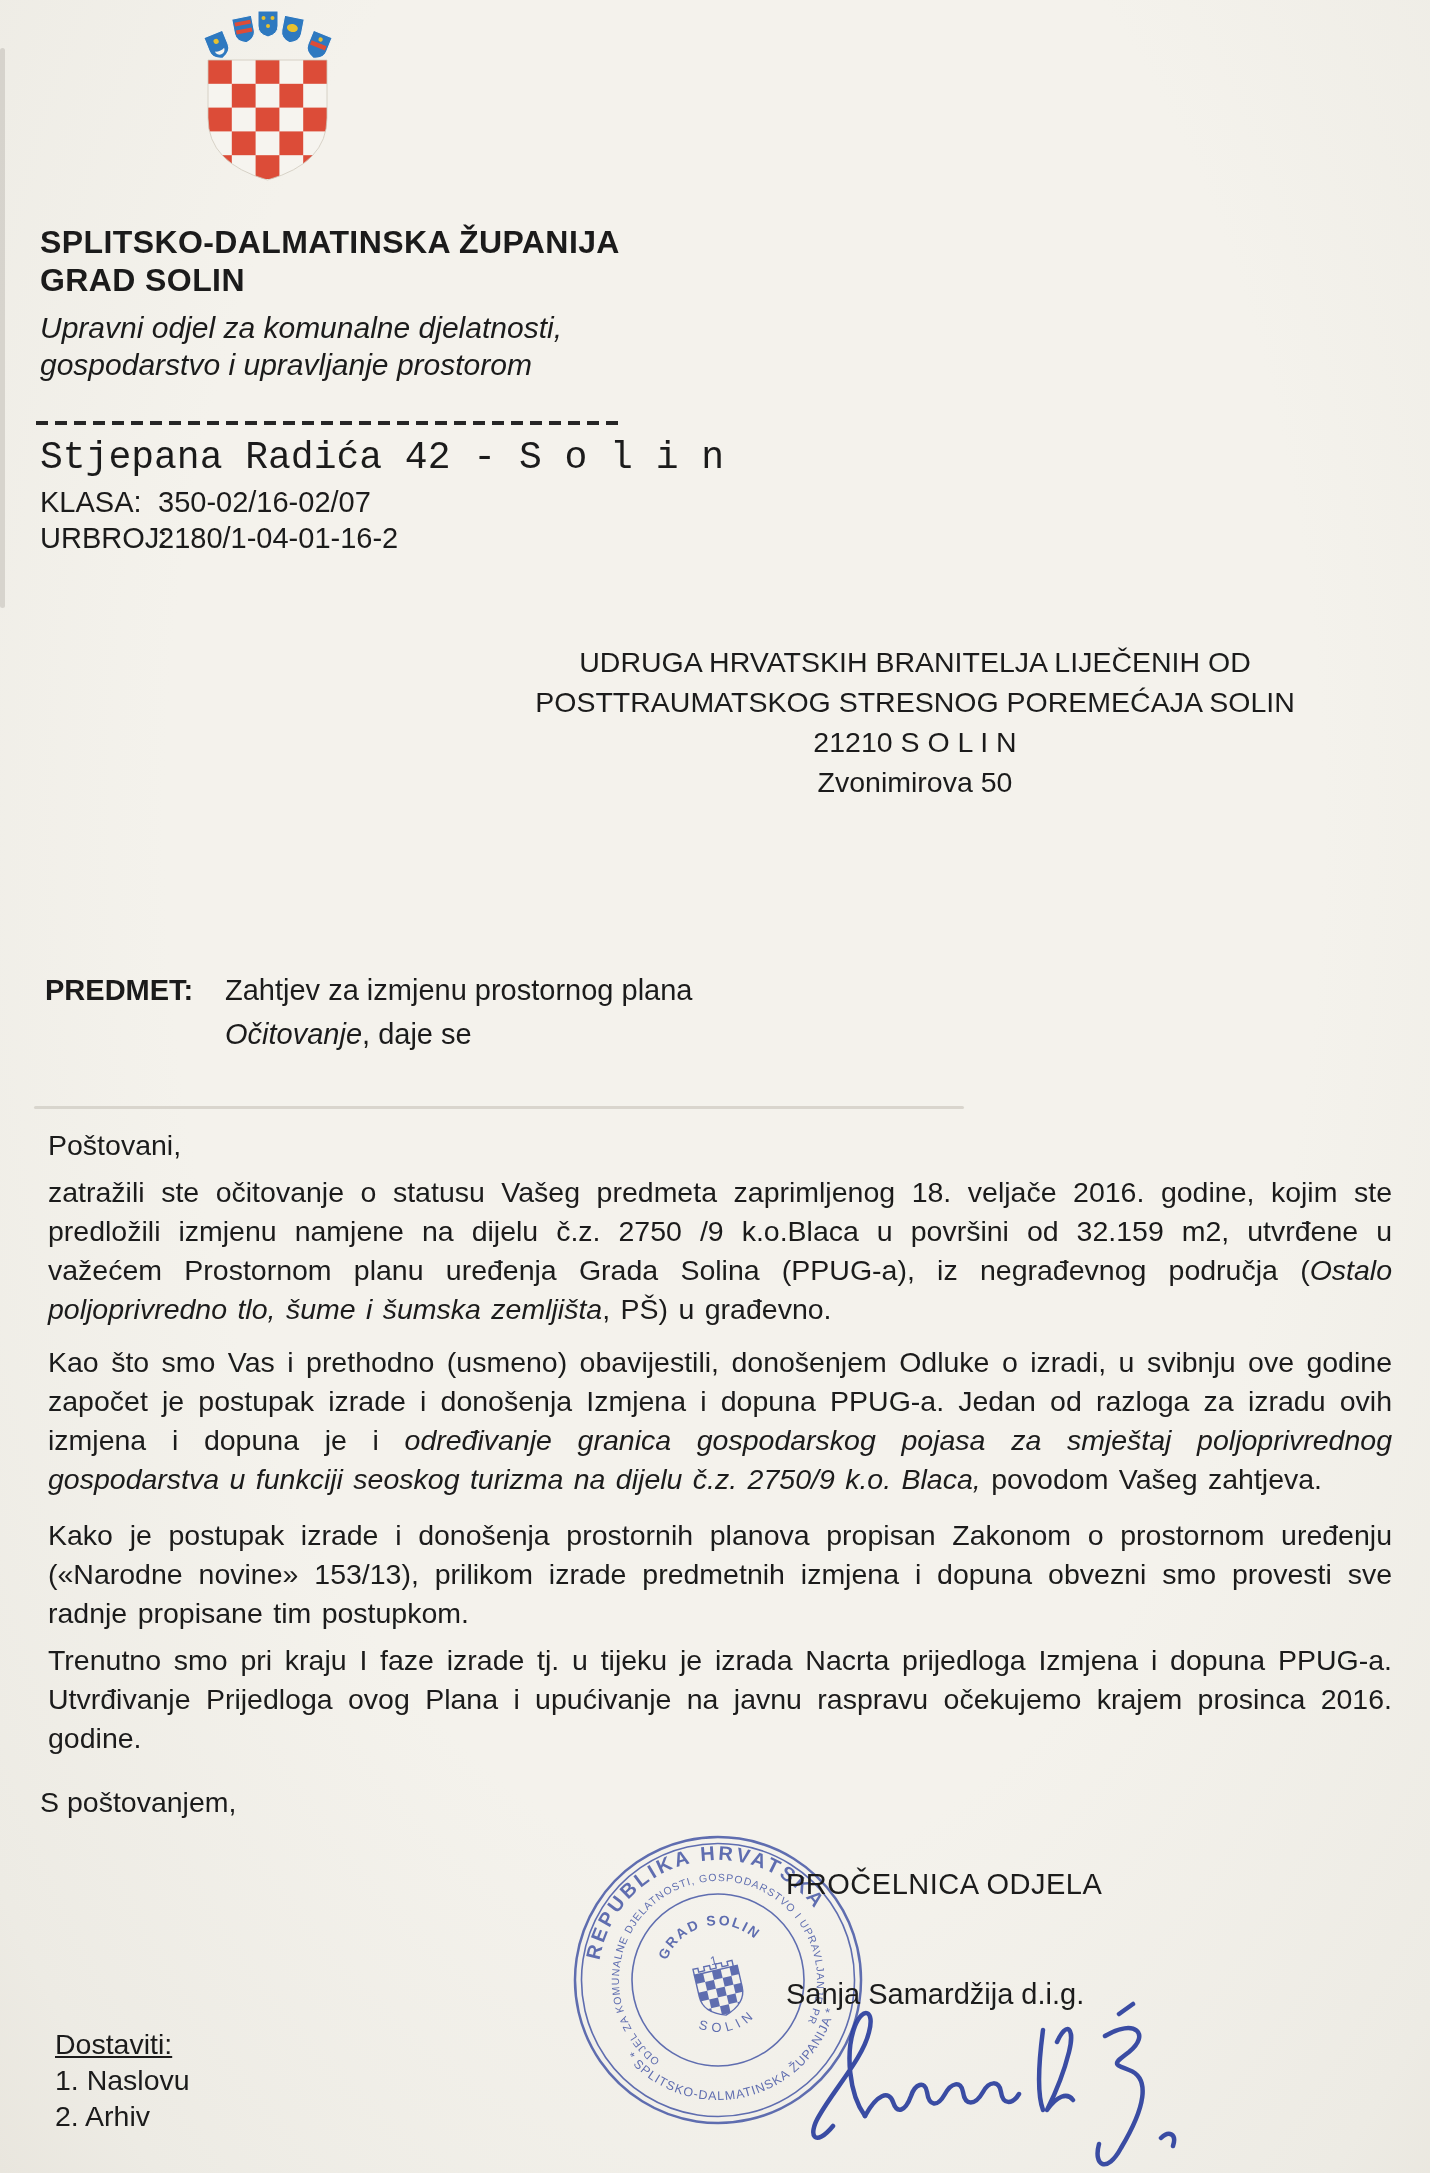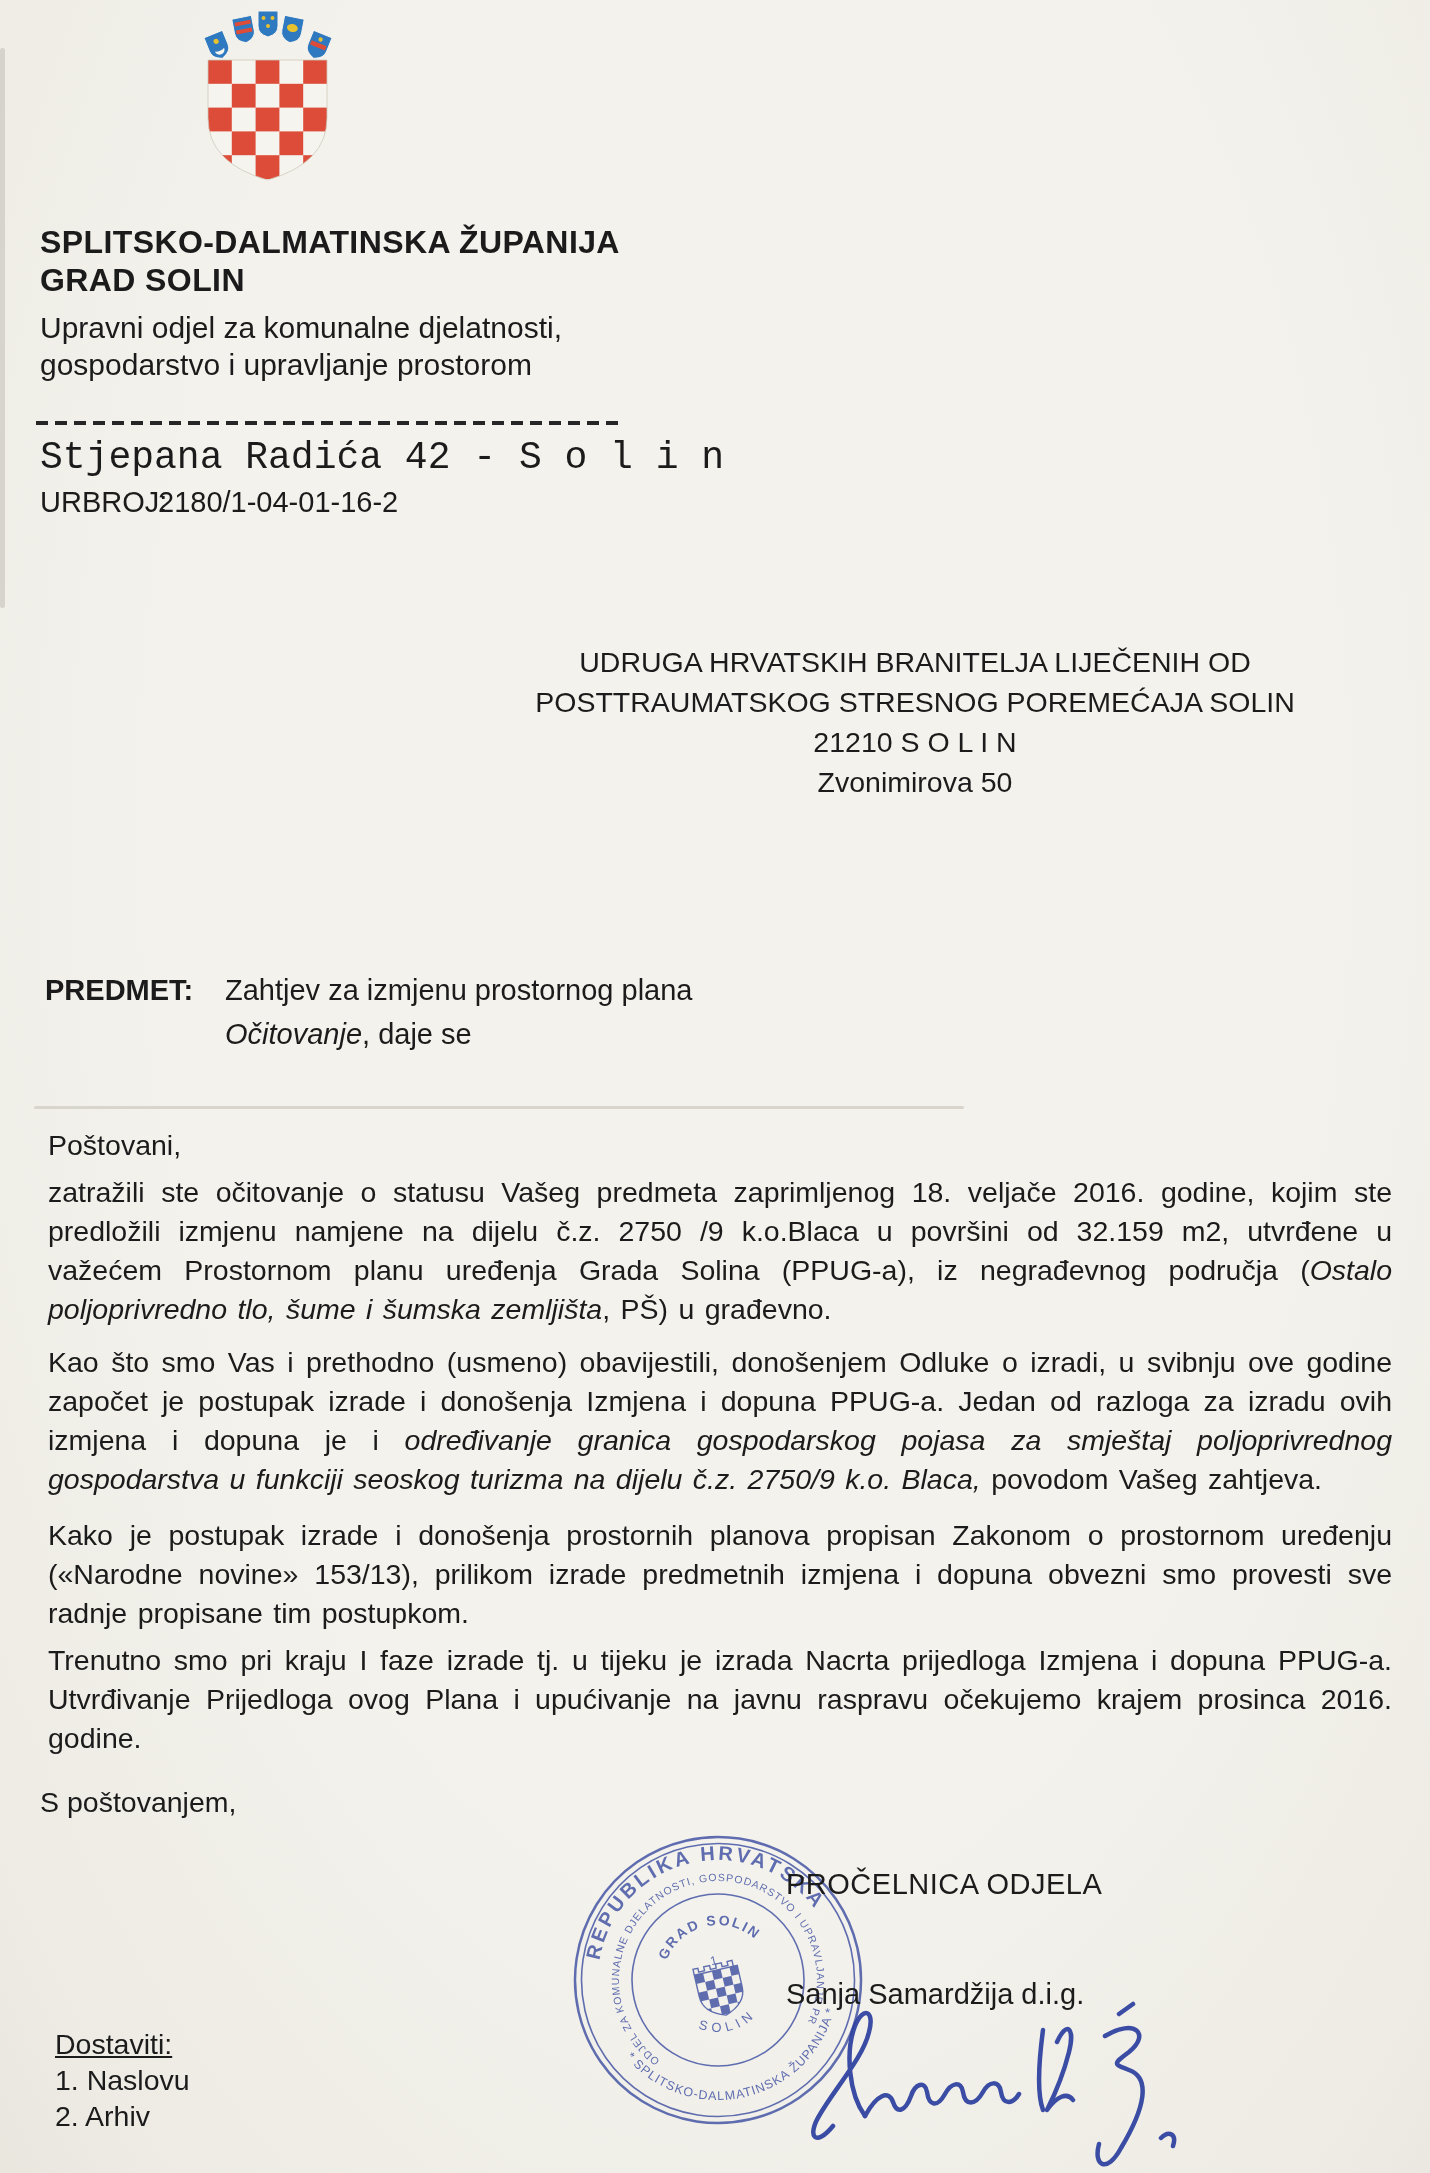--- a/index.html
+++ b/index.html
@@ -13,21 +13,21 @@
   .it{font-style:italic;}
 
   
   .edge-sliver{left:0;top:48px;width:5px;height:560px;background:#b7b4ad;opacity:.45;border-radius:3px;}
   .streak{left:34px;top:1106px;width:930px;height:3px;background:#d3d0c8;opacity:.85;border-radius:2px;}
 
   
   .coa{left:200px;top:8px;width:135px;height:190px;}
   .org-block{left:40px;top:224px;line-height:1.18;}
   .org-line{font-size:32px;font-weight:bold;letter-spacing:.4px;}
-  .dept-line{font-size:30px;margin-top:2px;}
+  .dept-line{font-size:30px;margin-top:2px;font-style:italic;}
   .dept-first{margin-top:10px;}
   .divider{left:36px;top:421px;width:588px;height:4px;
     background:repeating-linear-gradient(90deg,#262626 0 12px,transparent 12px 19px);}
   .office-address{left:40px;top:436px;font-size:38px;font-family:Liberation Mono, monospace;}
 
   
   .meta{left:40px;top:484px;font-size:29px;line-height:36px;}
   .meta-label{display:inline-block;width:118px;}
   .meta-value{display:inline-block;}
 
@@ -111,20 +111,23 @@
   <div class="abs org-block">
     <div class="org-line">SPLITSKO-DALMATINSKA ŽUPANIJA</div>
     <div class="org-line">GRAD SOLIN</div>
     <div class="dept-line dept-first">Upravni odjel za komunalne djelatnosti,</div>
     <div class="dept-line">gospodarstvo  i upravljanje prostorom</div>
   </div>
   <div class="abs divider"></div>
   <div class="abs office-address">Stjepana Radića 42 - S o l i n</div>
 
   <div class="abs meta">
+    <div>
+      <span class="meta-label">KLASA:</span><span class="meta-value">350-02/16-02/07</span>
+    </div>
     <div>
       <span class="meta-label">URBROJ:</span><span class="meta-value">2180/1-04-01-16-2</span>
     </div>
   </div>
 
   <div class="abs recipient">
     <div class="r-bold">UDRUGA HRVATSKIH BRANITELJA LIJEČENIH OD</div>
     <div class="r-bold">POSTTRAUMATSKOG STRESNOG POREMEĆAJA  SOLIN</div>
     <div>21210  S O L I N</div>
     <div>Zvonimirova 50</div>

